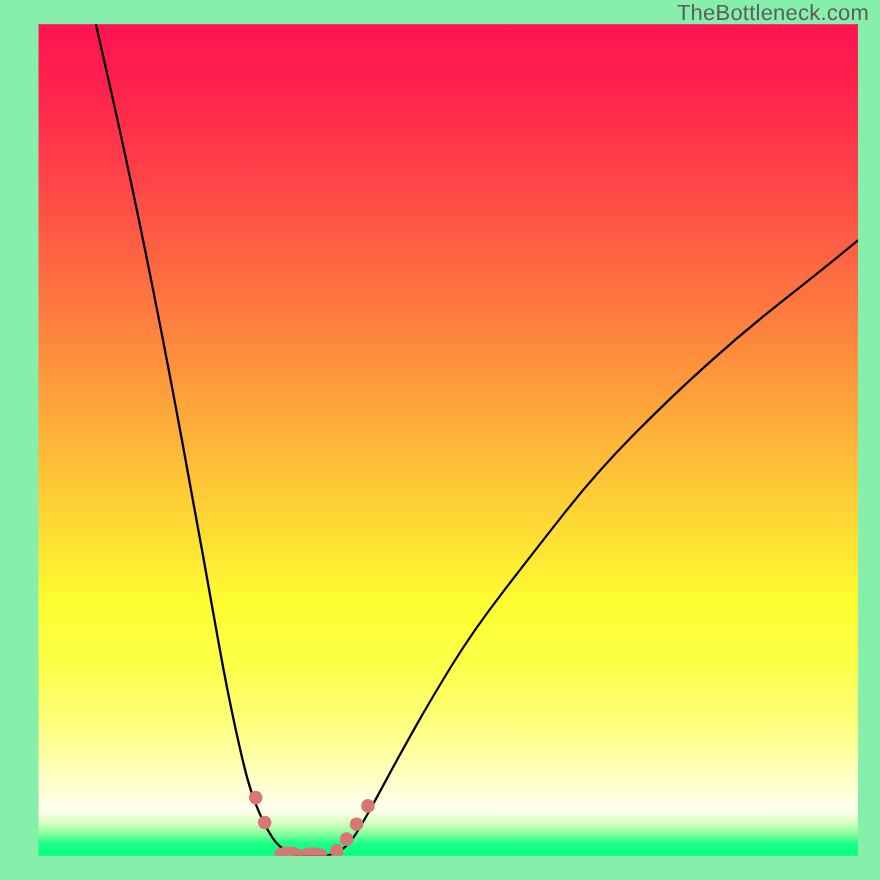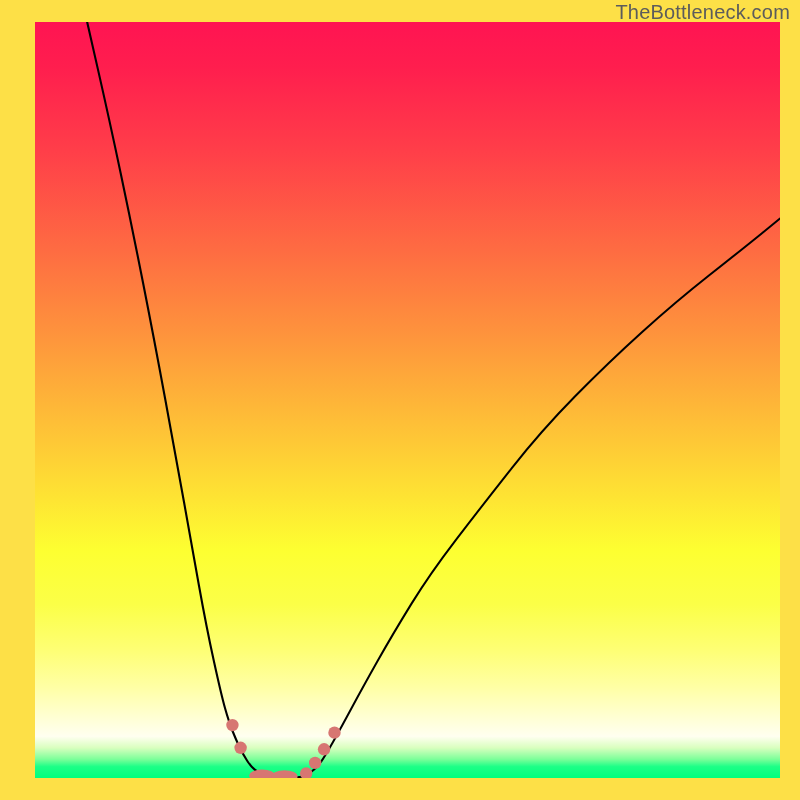--- a/index.html
+++ b/index.html
@@ -8,21 +8,21 @@
     width: 800px;
     height: 800px;
     overflow: hidden;
     background: #000;
     font-family: Arial, Helvetica, sans-serif;
   }
   .frame {
     position: absolute;
     left: 0; top: 0;
     width: 800px; height: 800px;
-    background: #fde047;
+    background: #86efac;
   }
   .plot {
     position: absolute;
     left: 35px;
     top: 22px;
     width: 745px;
     height: 756px;
     background: linear-gradient(to bottom,
       #ff1452 0%,
       #ff1e4e 6%,

